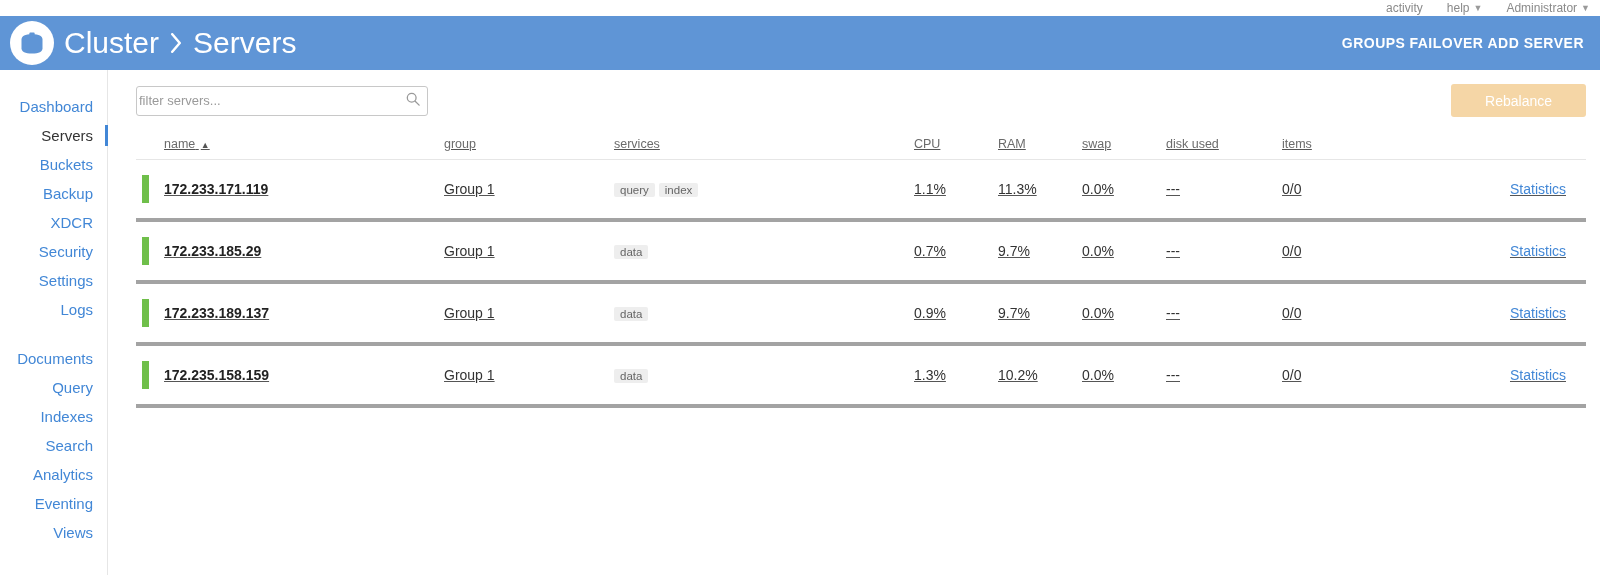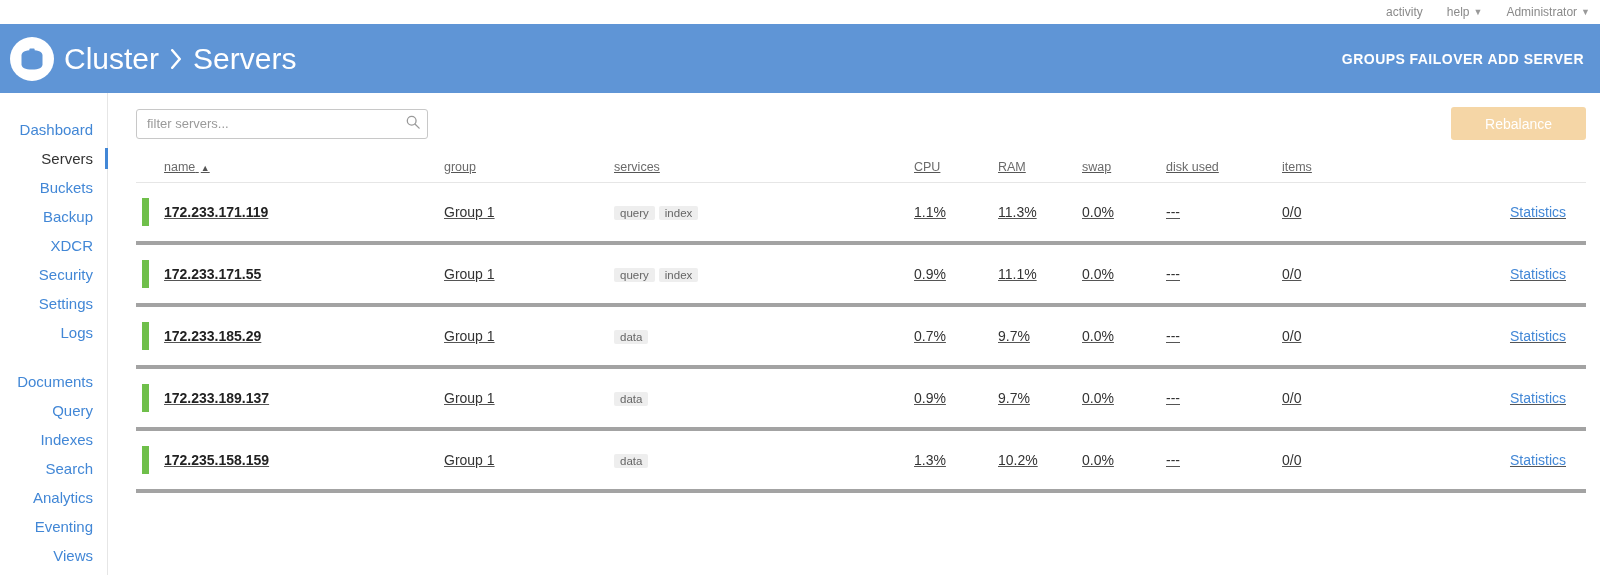--- a/index.html
+++ b/index.html
@@ -5,21 +5,21 @@
   * { margin: 0; padding: 0; box-sizing: border-box; }
   html, body {
     width: 1600px;
     height: 575px;
     font-family: "Helvetica Neue", Arial, sans-serif;
     color: #555;
     background: #fff;
   }
   
   .utilbar {
-    height: 24px;
+    height: 16px;
     background: #fff;
     display: flex;
     justify-content: flex-end;
     align-items: center;
     padding: 0 10px;
     gap: 24px;
     font-size: 12px;
     color: #8a8a8a;
   }
   .utilbar .util-item {
@@ -27,21 +27,21 @@
     align-items: center;
     gap: 4px;
     cursor: pointer;
   }
   .utilbar .caret {
     font-size: 9px;
     color: #9a9a9a;
   }
   
   .headerbar {
-    height: 69px;
+    height: 54px;
     background: #5f95d6;
     display: flex;
     align-items: center;
     color: #fff;
     padding: 0 16px 0 10px;
   }
   .logo-circle {
     width: 44px;
     height: 44px;
     border-radius: 50%;
@@ -127,21 +127,21 @@
   }
   .filter-wrap {
     position: relative;
     width: 292px;
   }
   .filter-input {
     width: 100%;
     height: 30px;
     border: 1px solid #c8c8c8;
     border-radius: 3px;
-    padding: 0 30px 0 10px;
+    padding: 0 30px 0 2px;
     font-size: 13px;
     color: #555;
     outline: none;
   }
   .filter-input::placeholder { color: #9a9a9a; }
   .search-ic {
     position: absolute;
     right: 8px;
     top: 50%;
     transform: translateY(-50%);
@@ -335,34 +335,20 @@
         </tr>
       </thead>
       <tbody id="server-rows">
           <tr>
             <td><span class="status-bar"></span></td>
             <td><span class="server-name">172.233.171.119</span></td>
             <td>Group 1</td>
             <td><span class="tag">query</span><span class="tag">index</span></td>
             <td>1.1%</td>
             <td>11.3%</td>
-            <td>0.0%</td>
-            <td>---</td>
-            <td>0/0</td>
-            <td class="align-r">
-              <span class="stats-link">Statistics</span>
-            </td>
-          </tr>
-          <tr>
-            <td><span class="status-bar"></span></td>
-            <td><span class="server-name">172.233.171.55</span></td>
-            <td>Group 1</td>
-            <td><span class="tag">query</span><span class="tag">index</span></td>
-            <td>0.9%</td>
-            <td>11.1%</td>
             <td>0.0%</td>
             <td>---</td>
             <td>0/0</td>
             <td class="align-r">
               <span class="stats-link">Statistics</span>
             </td>
           </tr>
           <tr>
             <td><span class="status-bar"></span></td>
             <td><span class="server-name">172.233.185.29</span></td>

